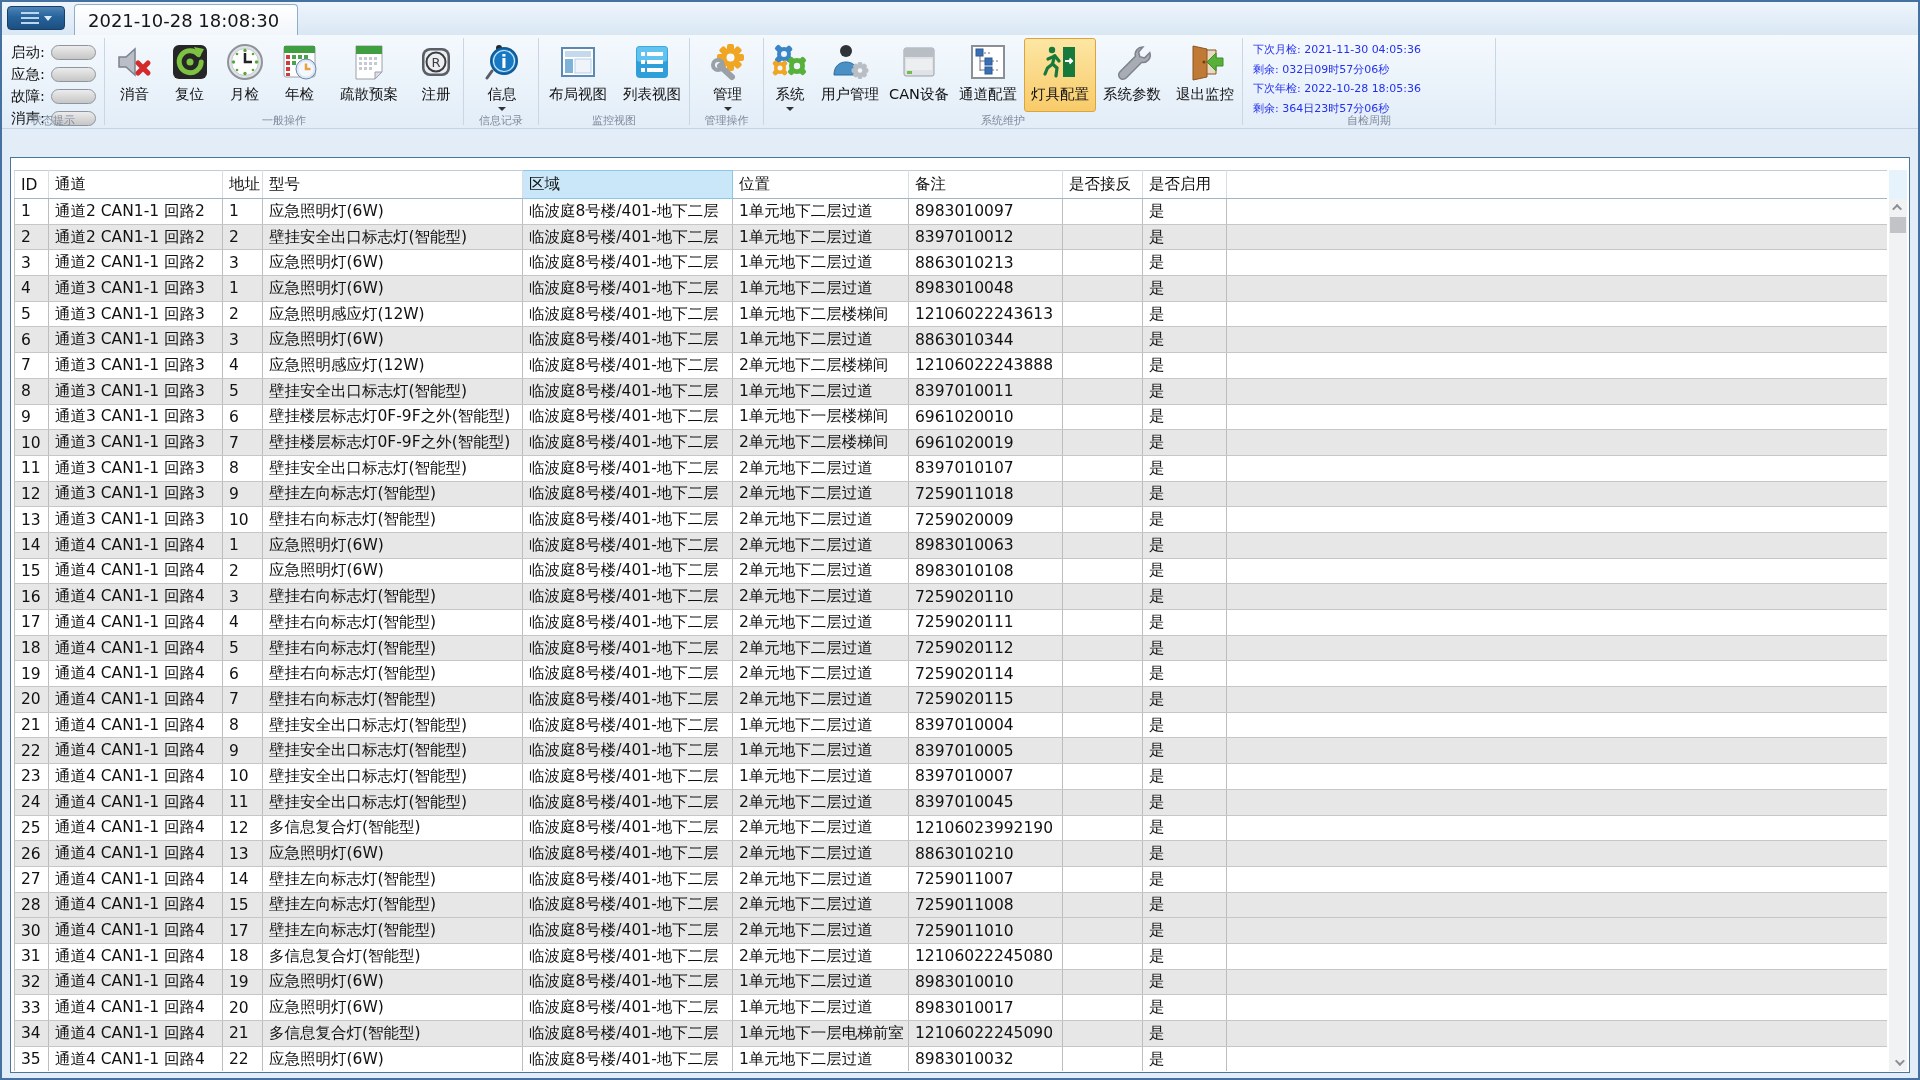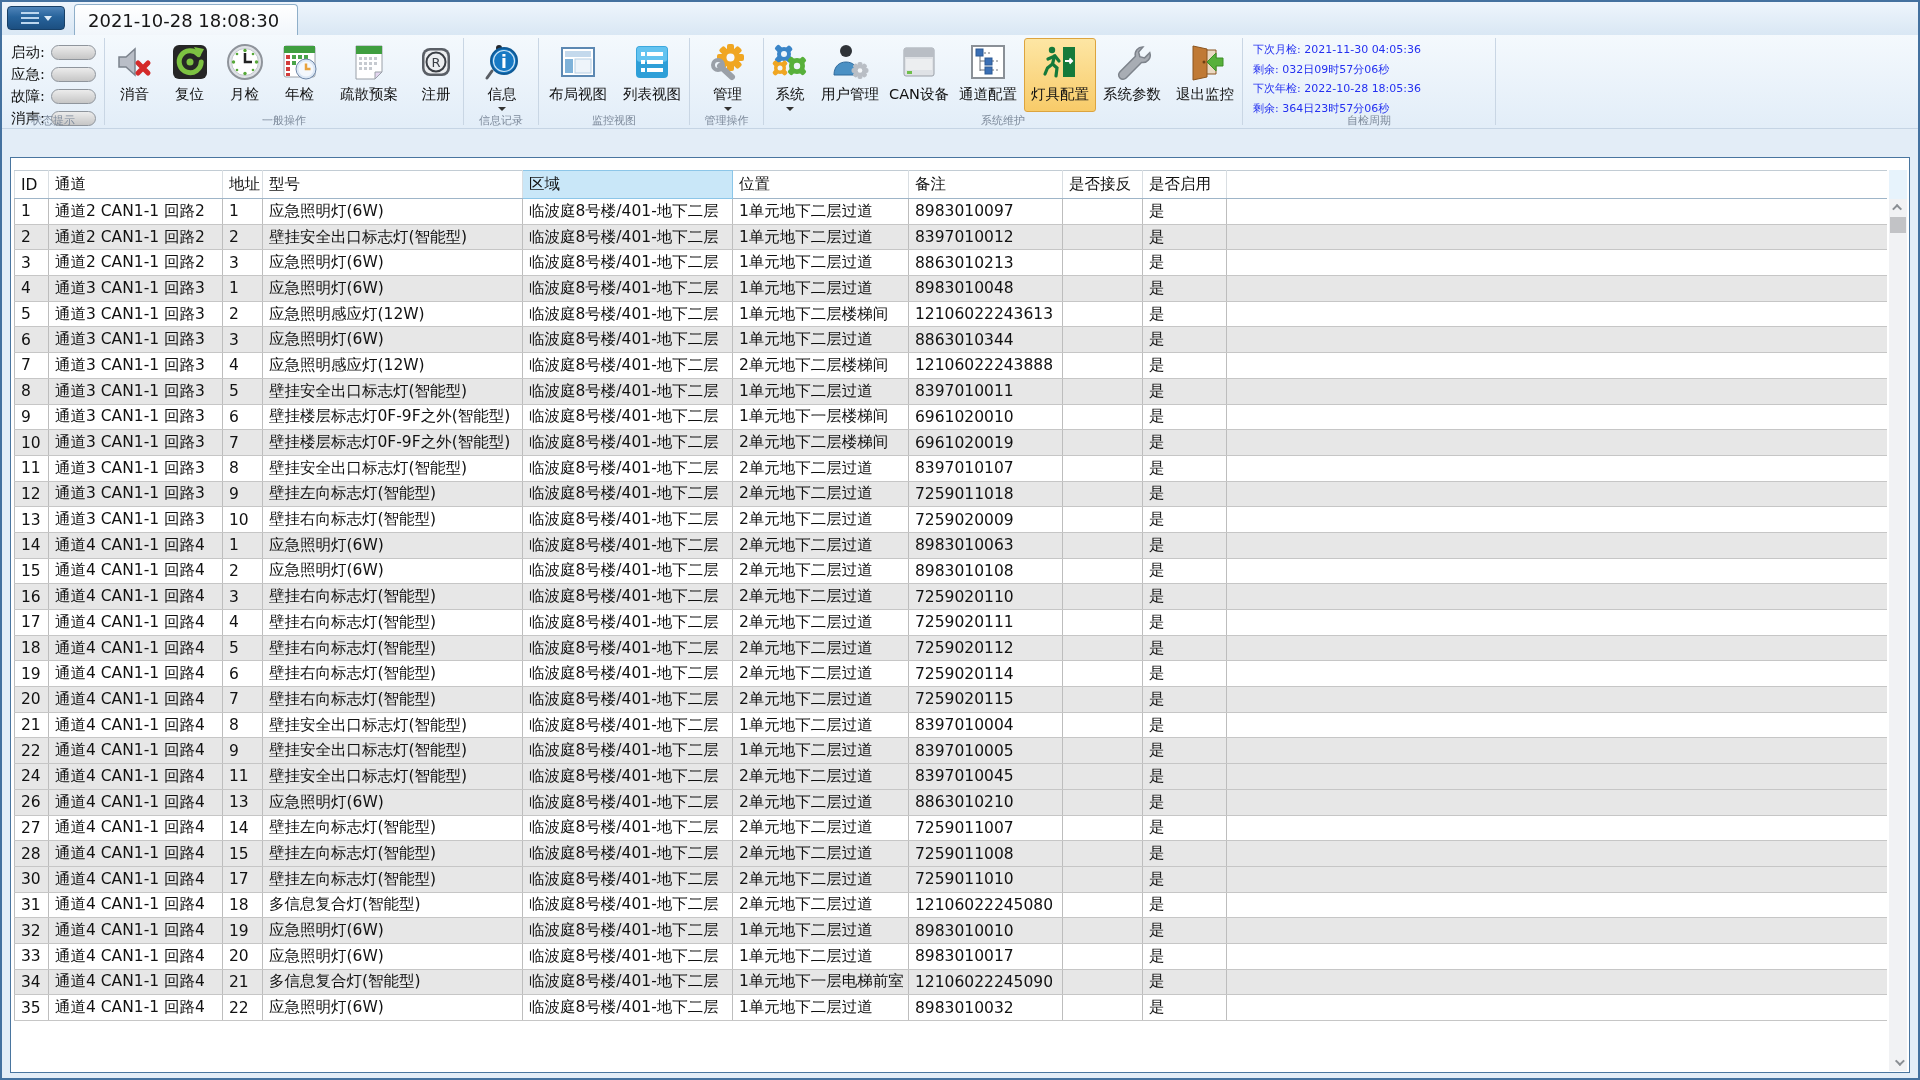--- a/index.html
+++ b/index.html
@@ -712,28 +712,52 @@
               <td>通道4 CAN1-1 回路4</td>
               <td>9</td>
               <td>壁挂安全出口标志灯(智能型)</td>
               <td>临波庭8号楼/401-地下二层</td>
               <td>1单元地下二层过道</td>
               <td>8397010005</td>
               <td></td>
               <td>是</td>
               <td class="cfill"></td>
             </tr>
+            <tr class="odd">
+              <td>23</td>
+              <td>通道4 CAN1-1 回路4</td>
+              <td>10</td>
+              <td>壁挂安全出口标志灯(智能型)</td>
+              <td>临波庭8号楼/401-地下二层</td>
+              <td>1单元地下二层过道</td>
+              <td>8397010007</td>
+              <td></td>
+              <td>是</td>
+              <td class="cfill"></td>
+            </tr>
             <tr class="even">
               <td>24</td>
               <td>通道4 CAN1-1 回路4</td>
               <td>11</td>
               <td>壁挂安全出口标志灯(智能型)</td>
               <td>临波庭8号楼/401-地下二层</td>
               <td>2单元地下二层过道</td>
               <td>8397010045</td>
+              <td></td>
+              <td>是</td>
+              <td class="cfill"></td>
+            </tr>
+            <tr class="odd">
+              <td>25</td>
+              <td>通道4 CAN1-1 回路4</td>
+              <td>12</td>
+              <td>多信息复合灯(智能型)</td>
+              <td>临波庭8号楼/401-地下二层</td>
+              <td>2单元地下二层过道</td>
+              <td>12106023992190</td>
               <td></td>
               <td>是</td>
               <td class="cfill"></td>
             </tr>
             <tr class="even">
               <td>26</td>
               <td>通道4 CAN1-1 回路4</td>
               <td>13</td>
               <td>应急照明灯(6W)</td>
               <td>临波庭8号楼/401-地下二层</td>

